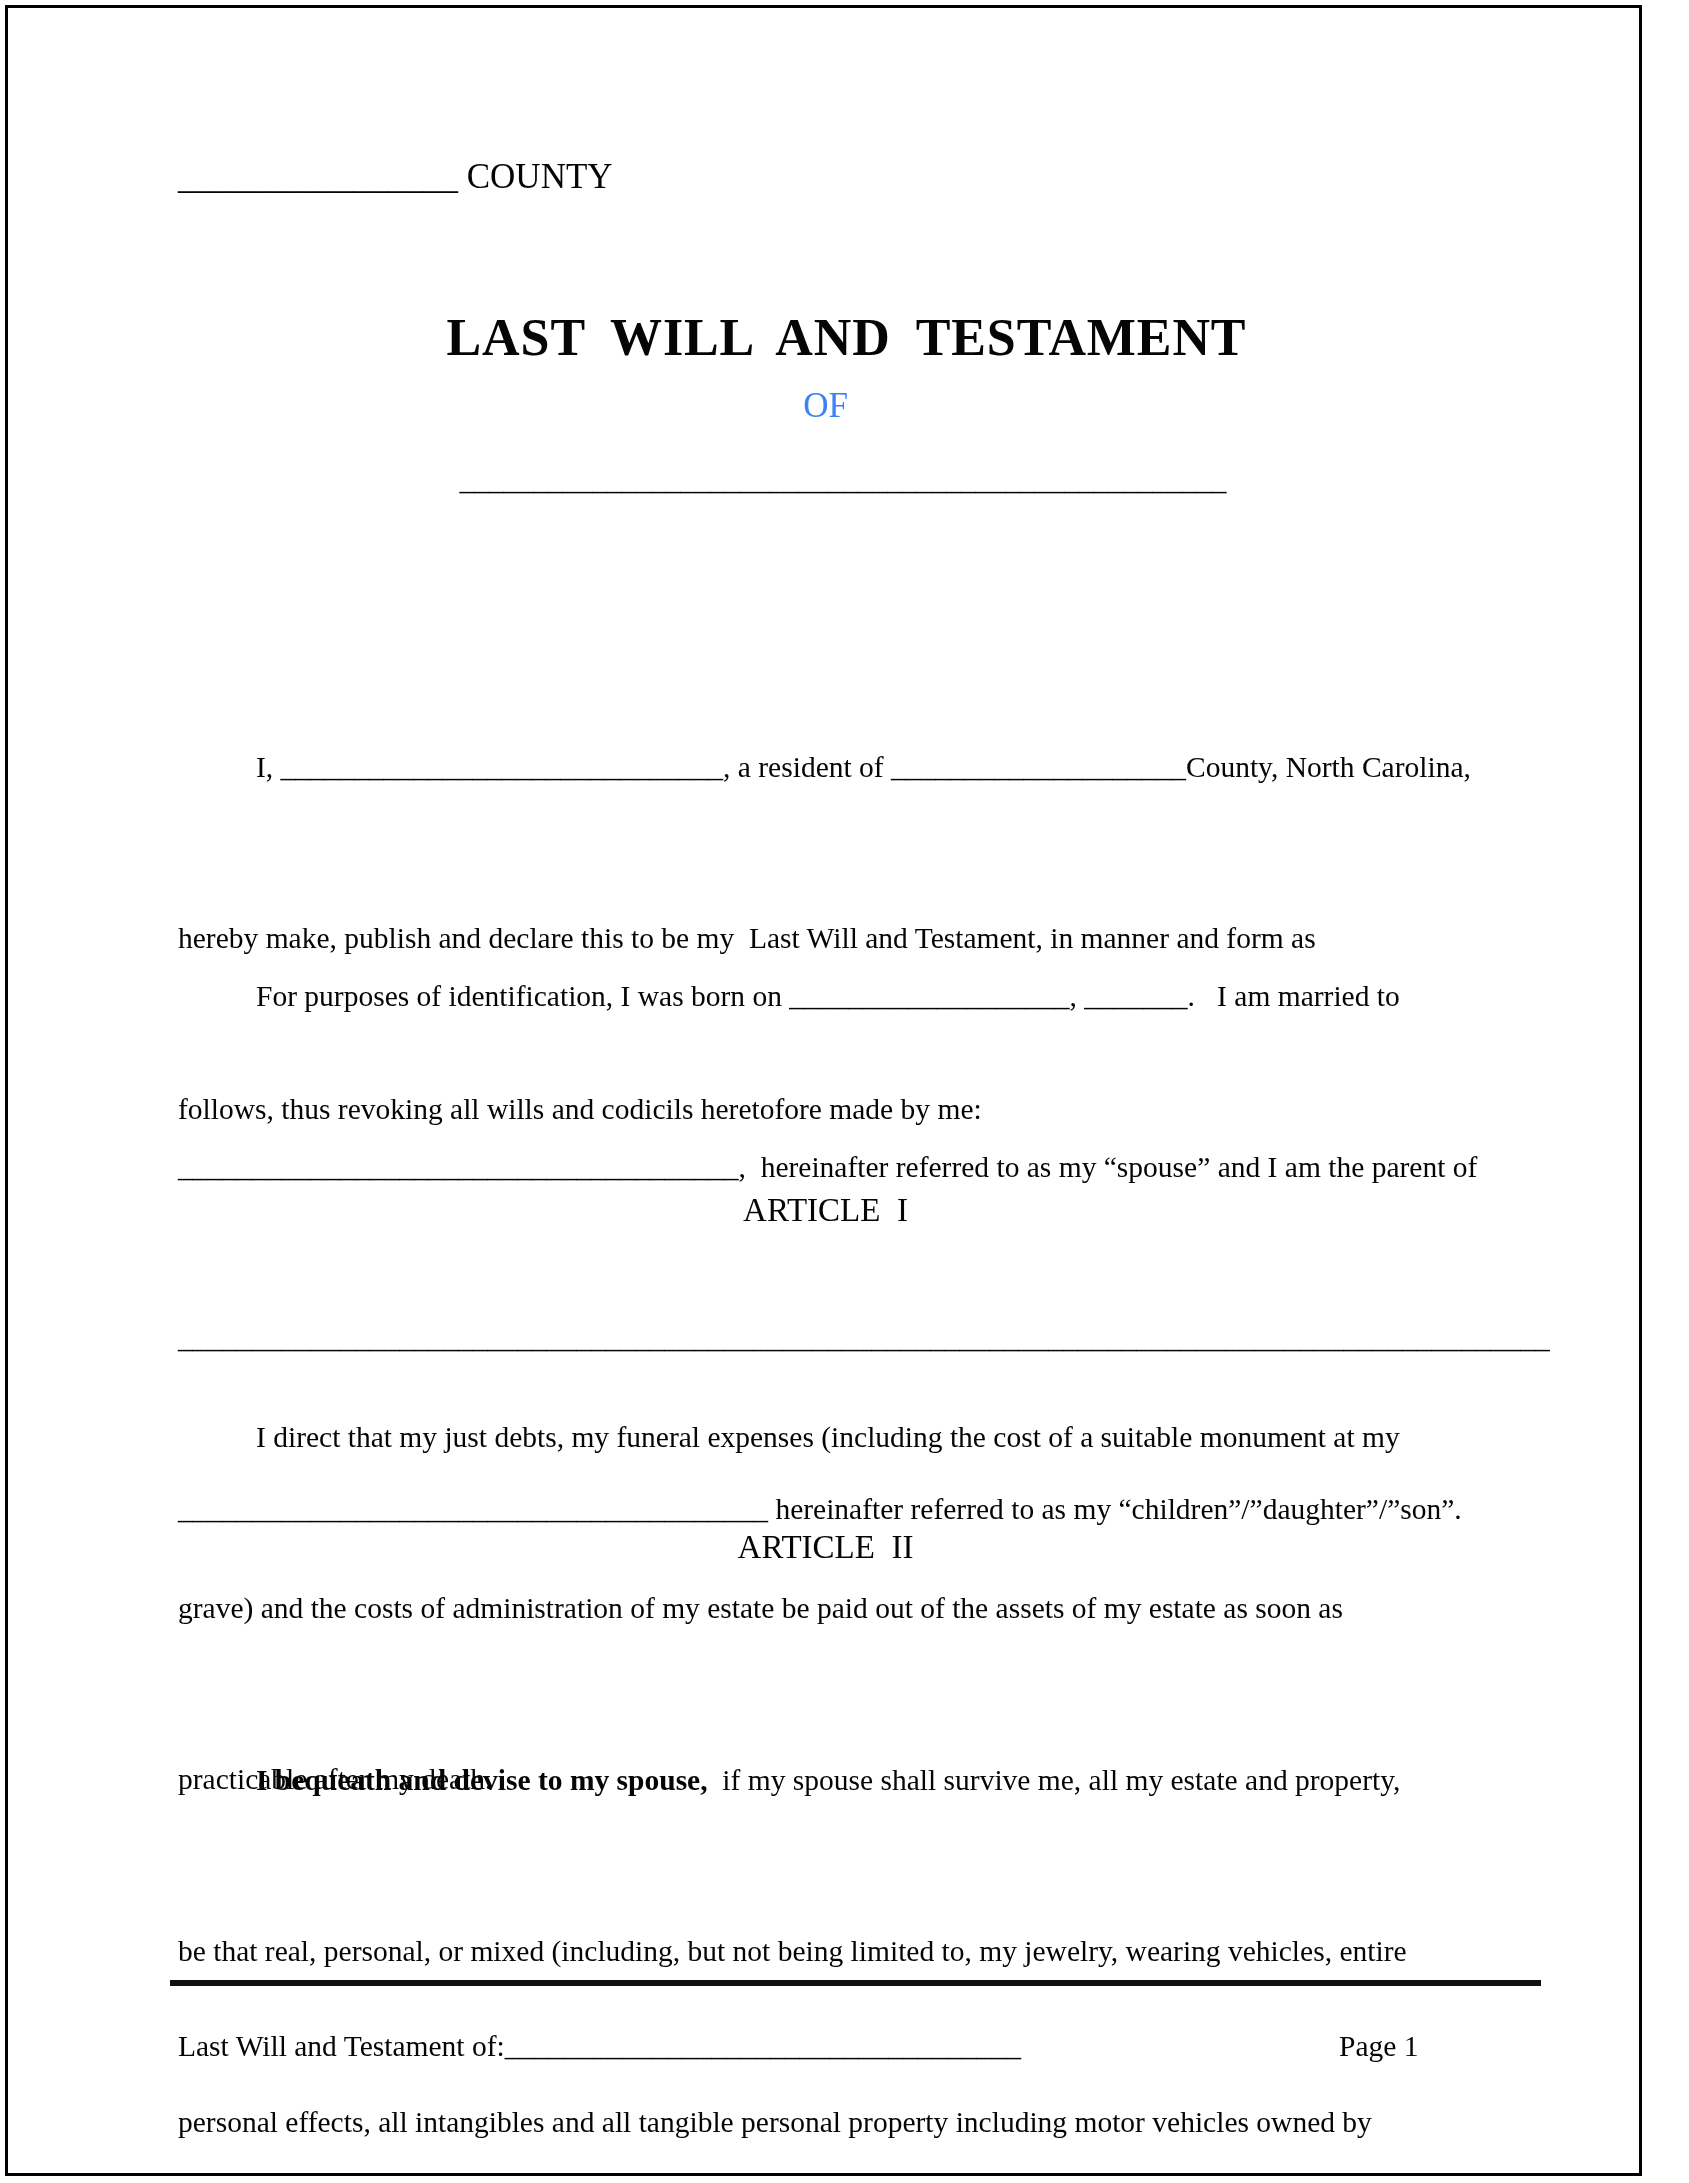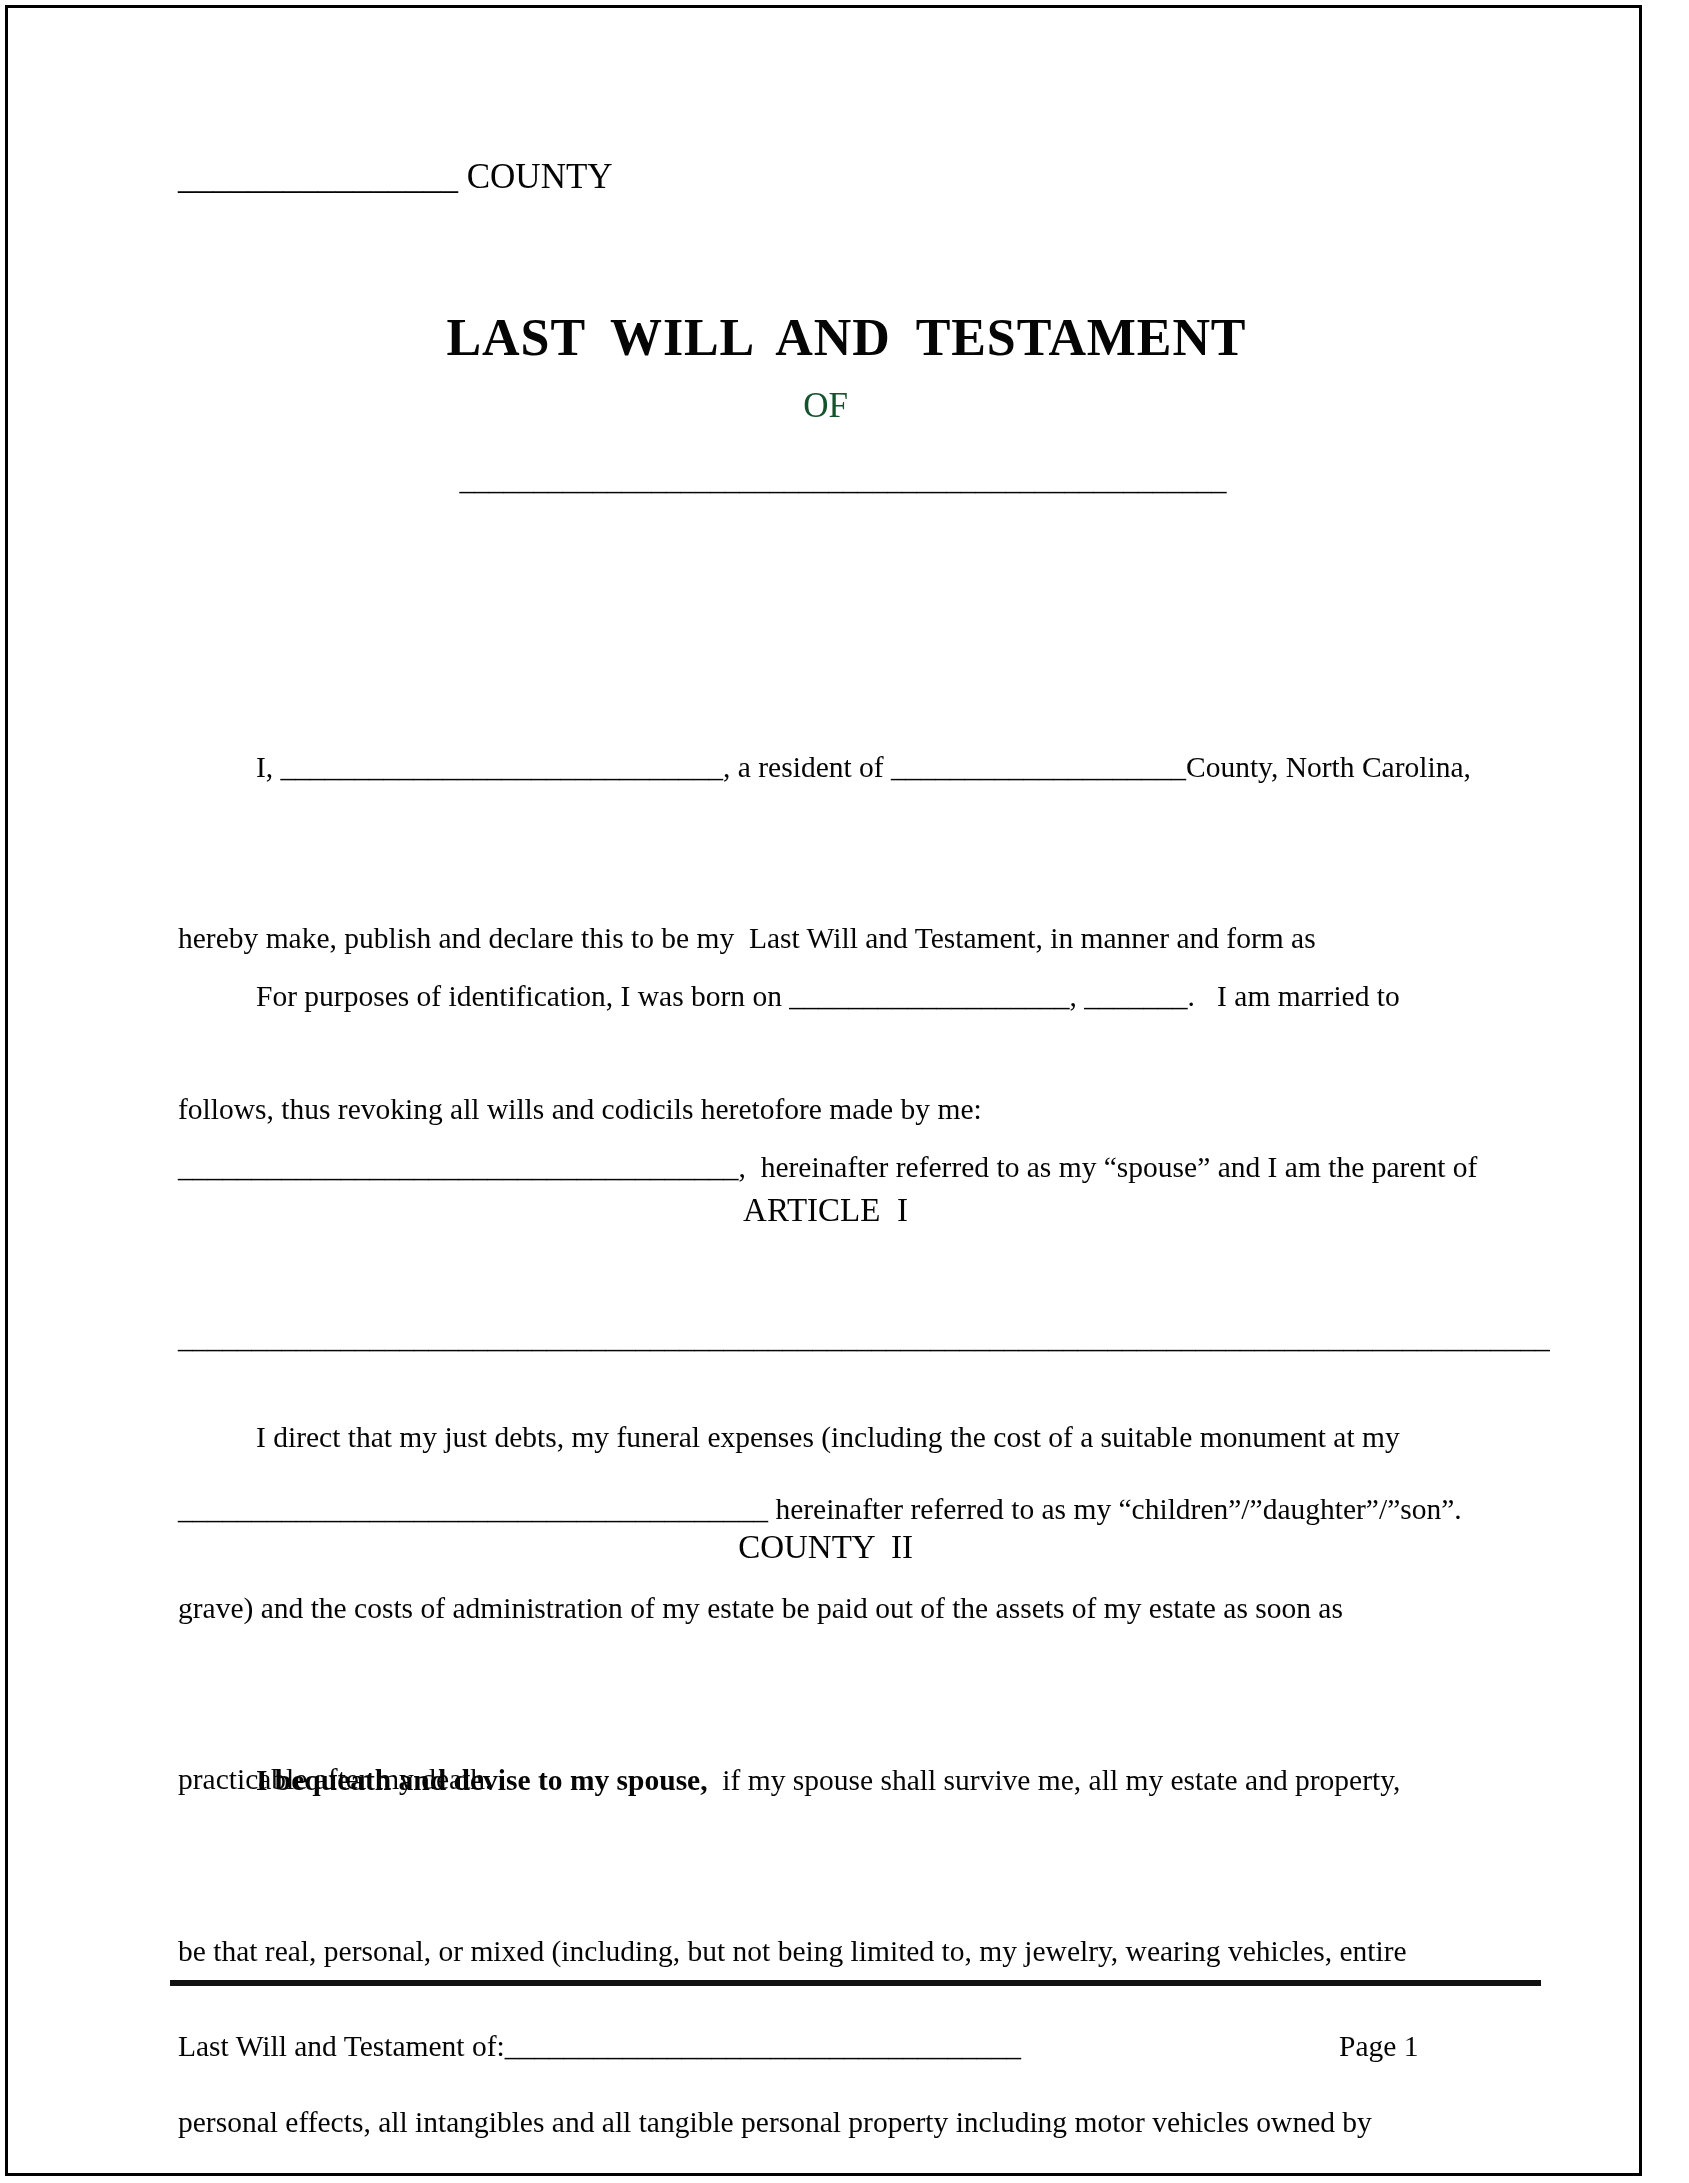--- a/index.html
+++ b/index.html
@@ -55,21 +55,21 @@
     white-space: pre;
     color: #050505;
     margin-left: 42px;
   }
   .doc-subtitle {
     position: absolute;
     top: 386px; left: 0; right: 0;
     text-align: center;
     font-size: 35px;
     white-space: pre;
-    color: #14532d;
+    color: #3b82f6;
   }
   .name-blank {
     position: absolute;
     top: 464px; left: 0; right: 0;
     text-align: center;
     font-size: 29.5px;
     white-space: pre;
     transform: translateX(17.4px);
     color: #050505;
   }
@@ -122,21 +122,21 @@
     <div class="bline">________________________________________ hereinafter referred to as my “children”/”daughter”/”son”.</div>
   </div>
 
   <div class="article-heading" style="top:1192px;">ARTICLE  I</div>
   <div class="block" style="top:1295px;">
     <div class="bline indent">I direct that my just debts, my funeral expenses (including the cost of a suitable monument at my</div>
     <div class="bline">grave) and the costs of administration of my estate be paid out of the assets of my estate as soon as</div>
     <div class="bline">practicable after my death.</div>
   </div>
 
-  <div class="article-heading" style="top:1529px;">COUNTY  II</div>
+  <div class="article-heading" style="top:1529px;">ARTICLE  II</div>
   <div class="block" style="top:1638px;">
     <div class="bline indent"><span class="bold">I bequeath and devise to my spouse,</span><span>  if my spouse shall survive me, all my estate and property,</span></div>
     <div class="bline">be that real, personal, or mixed (including, but not being limited to, my jewelry, wearing vehicles, entire</div>
     <div class="bline">personal effects, all intangibles and all tangible personal property including motor vehicles owned by</div>
     
     
   </div>
 
   <div class="footer-rule"></div>
   <div class="line footer-line"><span>Last Will and Testament of:</span><span>___________________________________</span></div>

